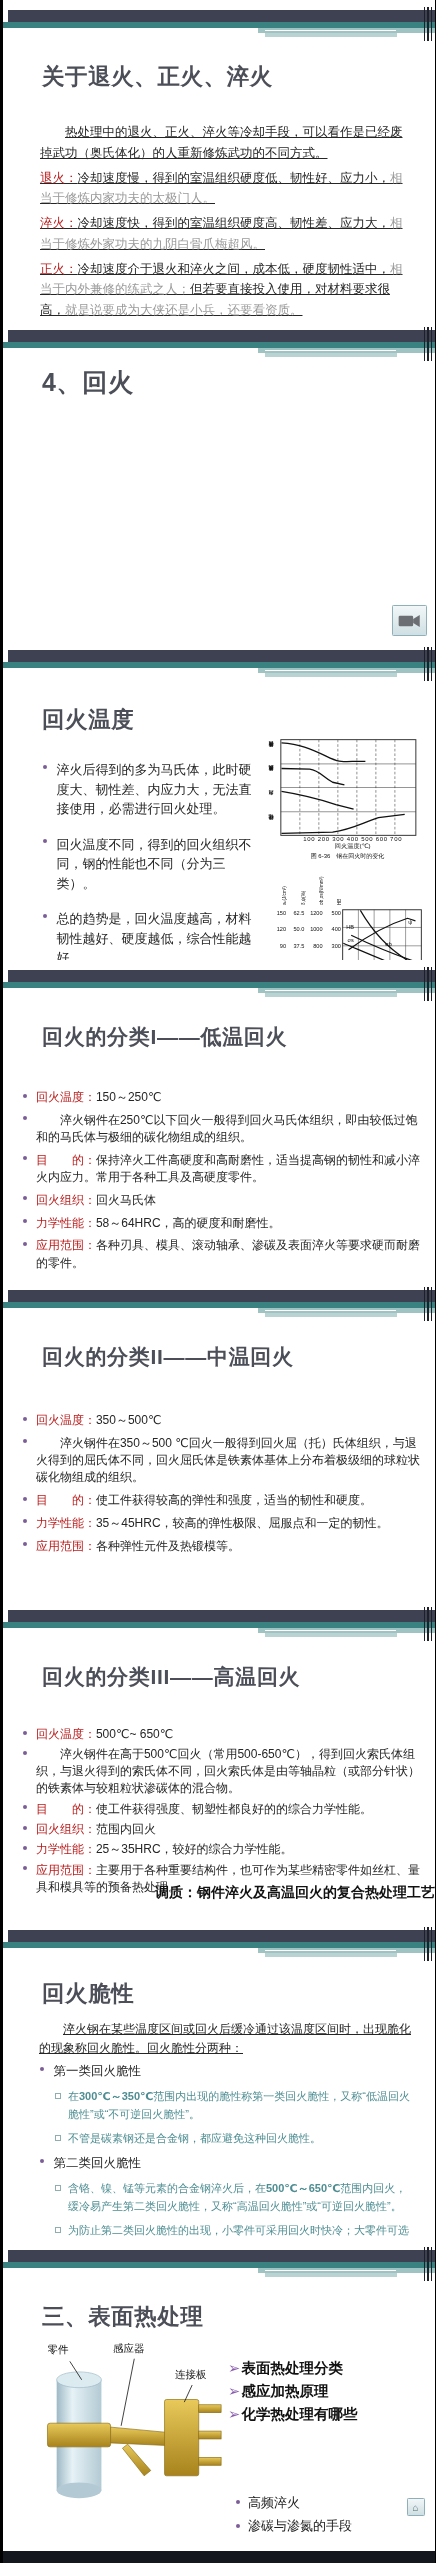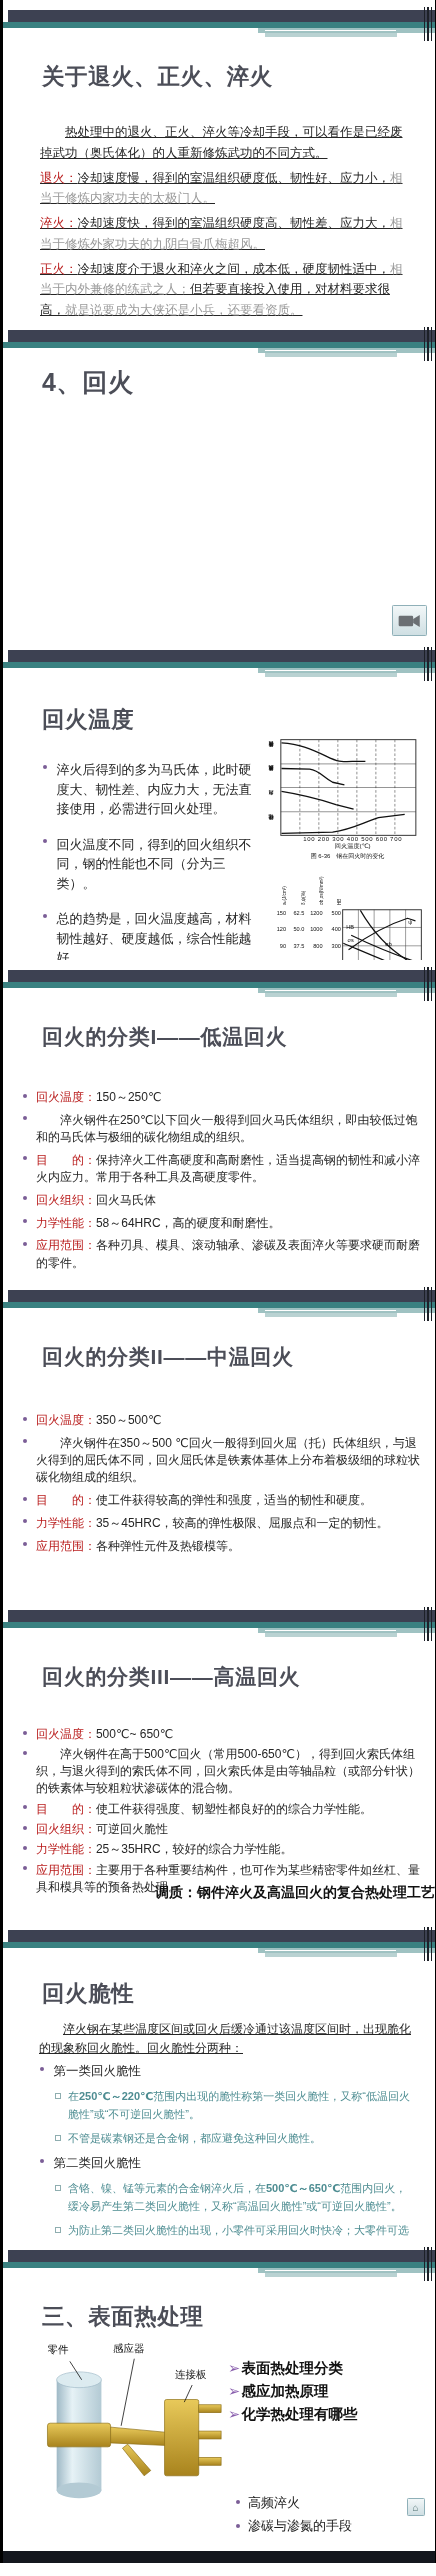--- a/index.html
+++ b/index.html
@@ -268,40 +268,40 @@
         <div class="wline"></div>
       </div>
     <div class="bar-light2"></div>
     <div class="vstripes"></div>
     <div class="title" style="top:63px;font-size:21px;">回火的分类III——高温回火</div>
     <div class="body-text blist" style="left:18.4px;right:12px;top:126px;font-size:12px;line-height:1.42;">
 
     <div class="item" style="margin-bottom:3.3px;"><span class="dot"></span><span class="red">回火温度：</span><span>500℃~ 650℃</span></div>
         <div class="item" style="margin-bottom:3.3px;"><span class="dot"></span><span class="red"></span><span>　　淬火钢件在高于500℃回火（常用500-650℃），得到回火索氏体组织，与退火得到的索氏体不同，回火索氏体是由等轴晶粒（或部分针状）的铁素体与较粗粒状渗碳体的混合物。</span></div>
         <div class="item" style="margin-bottom:3.3px;"><span class="dot"></span><span class="red">目　　的：</span><span>使工件获得强度、韧塑性都良好的的综合力学性能。</span></div>
-        <div class="item" style="margin-bottom:3.3px;"><span class="dot"></span><span class="red">回火组织：</span><span>可逆回火脆性</span></div>
+        <div class="item" style="margin-bottom:3.3px;"><span class="dot"></span><span class="red">回火组织：</span><span>范围内回火</span></div>
         <div class="item" style="margin-bottom:3.3px;"><span class="dot"></span><span class="red">力学性能：</span><span>25～35HRC，较好的综合力学性能。</span></div>
         <div class="item" style="margin-bottom:3.3px;"><span class="dot"></span><span class="red">应用范围：</span><span>主要用于各种重要结构件，也可作为某些精密零件如丝杠、量具和模具等的预备热处理。</span></div>
       </div>
     <div class="footer-line">调质：钢件淬火及高温回火的复合热处理工艺</div>
   </div>
 
   <div class="slide">
     <div class="bar-navy"></div>
     <div class="bar-teal"></div>
     <div class="bar-light1">
         <div class="wline"></div>
       </div>
     <div class="bar-light2"></div>
     <div class="vstripes"></div>
     <div class="title" style="top:58px;">回火脆性</div>
     <div class="body-text" style="left:36px;right:18.4px;top:100px;font-size:12px;line-height:1.55;">
       <p class="p indent">淬火钢在某些温度区间或回火后缓冷通过该温度区间时，出现脆化的现象称回火脆性。回火脆性分两种：</p>
       <div class="grp-title" style="margin-top:5.3px;"><span class="dot"></span><span>第一类回火脆性</span></div>
-      <div class="sub" style="margin-left:13px;"><span class="sq"></span><span>在</span><b>250℃～220℃</b><span>范围内出现的脆性称第一类回火脆性，又称“低温回火脆性”或“不可逆回火脆性”。</span></div>
+      <div class="sub" style="margin-left:13px;"><span class="sq"></span><span>在</span><b>300℃～350℃</b><span>范围内出现的脆性称第一类回火脆性，又称“低温回火脆性”或“不可逆回火脆性”。</span></div>
       <div class="sub" style="margin-left:13px;"><span class="sq"></span><span>不管是碳素钢还是合金钢，都应避免这种回火脆性。</span></div>
       <div class="grp-title"><span class="dot"></span><span>第二类回火脆性</span></div>
       <div class="sub" style="margin-left:13px;"><span class="sq"></span><span>含铬、镍、锰等元素的合金钢淬火后，在</span><b>500℃～650℃</b><span>范围内回火，缓冷易产生第二类回火脆性，又称“高温回火脆性”或“可逆回火脆性”。</span></div>
       <div class="sub" style="margin-left:13px;"><span class="sq"></span><span>为防止第二类回火脆性的出现，小零件可采用回火时快冷；大零件可选用含钨或钼的合金钢。</span></div>
     </div>
   </div>
 
   <div class="slide" style="height:323px;">
     <div class="bar-navy"></div>
     <div class="bar-teal"></div>

